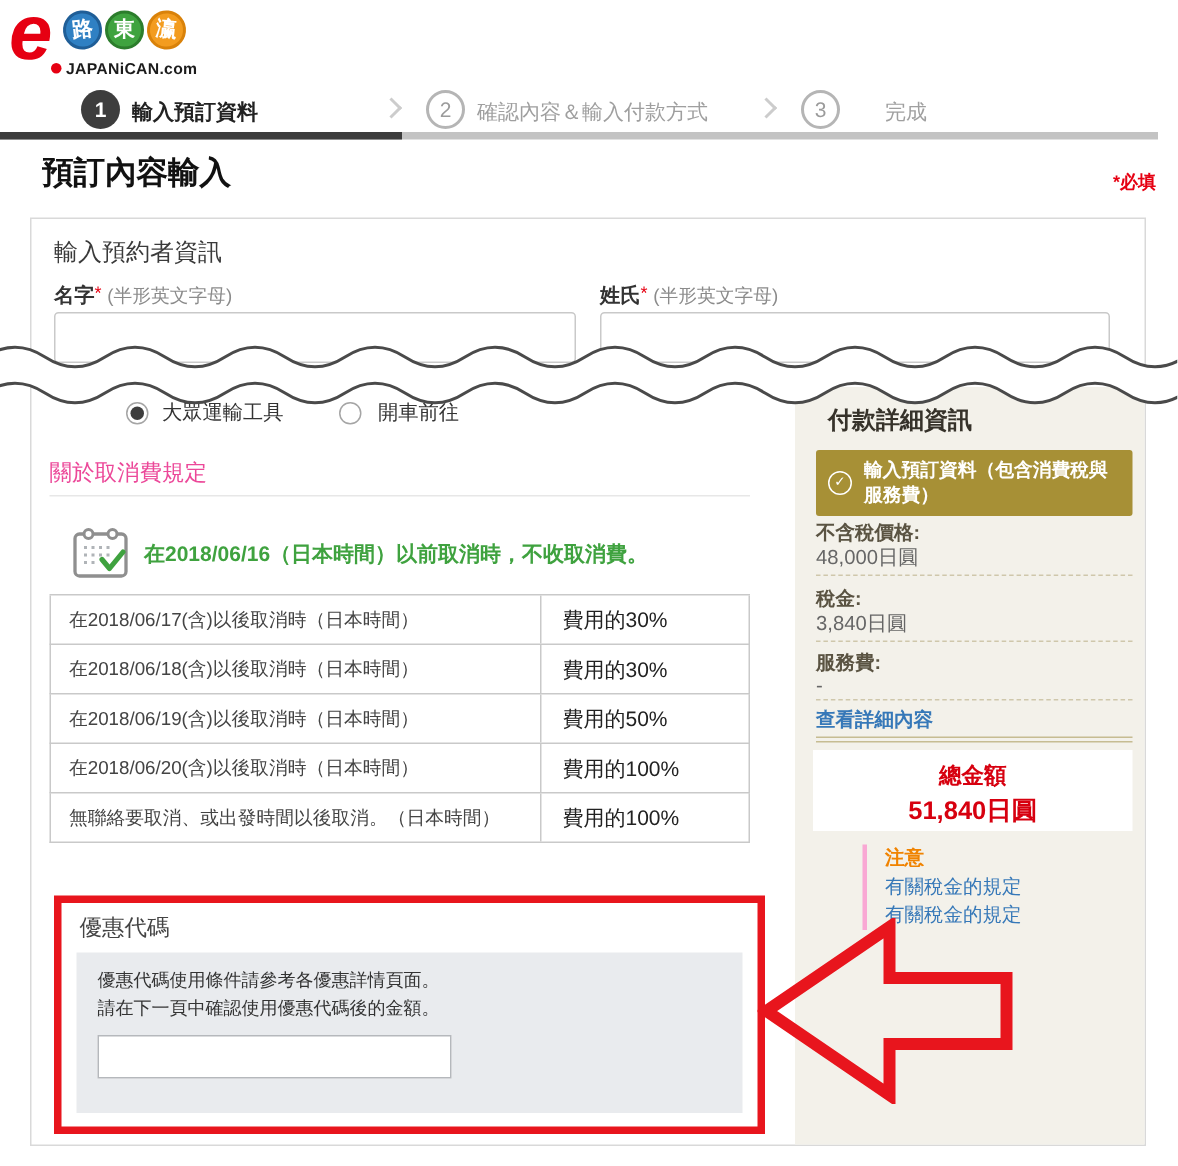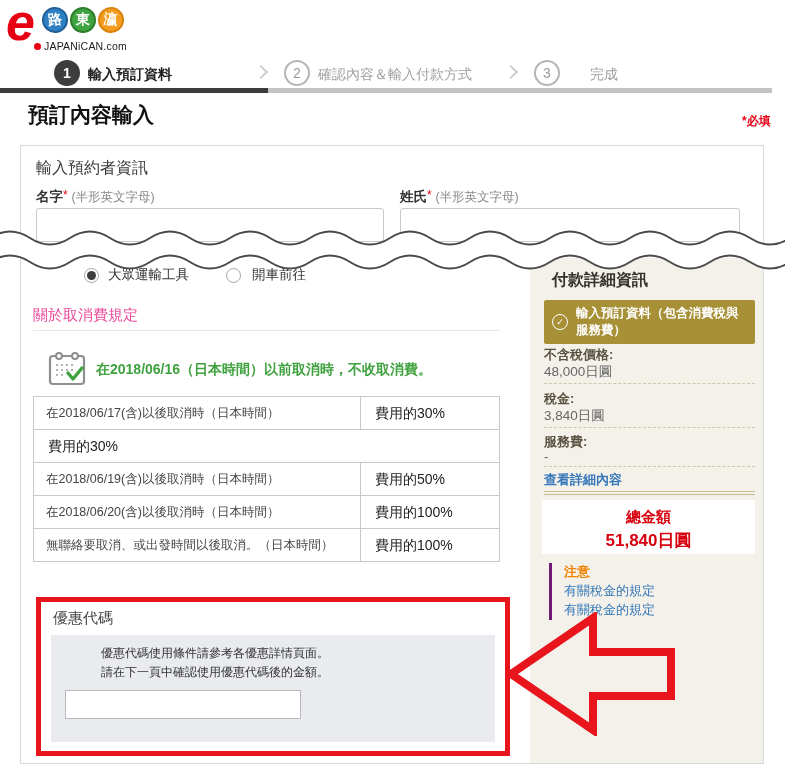--- a/index.html
+++ b/index.html
@@ -7,21 +7,21 @@
   .page { position:relative; width:785px; height:777px; background:#fff; overflow:hidden; }
 
   
   .logo { position:absolute; left:0; top:0; width:180px; height:56px; cursor:pointer; }
   .logo-e { position:absolute; left:6px; top:-4px; font-size:52px; font-weight:bold; font-style:italic; color:#e60012; line-height:1; }
   .logo-circles { position:absolute; left:42px; top:7px; display:flex; gap:2px; }
   .lc { width:26px; height:26px; border-radius:50%; display:flex; align-items:center; justify-content:center; color:#fff; font-size:14px; font-weight:bold; }
   .lc1 { background:#2f80c3; border:2px solid #1f5e97; transform:rotate(-6deg); }
   .lc2 { background:#3fa33f; border:2px solid #2c7d2c; }
   .lc3 { background:#f39c1f; border:2px solid #d9820a; transform:rotate(6deg); }
-  .logo-domain { position:absolute; left:34px; top:40px; font-size:10.5px; font-weight:normal; color:#1c1c1c; letter-spacing:.2px; }
+  .logo-domain { position:absolute; left:34px; top:40px; font-size:10.5px; font-weight:bold; color:#1c1c1c; letter-spacing:.2px; }
   .logo-dot { display:inline-block; width:7px; height:7px; border-radius:50%; background:#e60012; margin-right:3px; }
 
   
   .step-circle { position:absolute; width:26px; height:26px; border-radius:50%; display:flex; align-items:center; justify-content:center; font-size:14px; }
   .step-active { background:#3d3d3d; color:#fff; font-weight:bold; }
   .step-idle { background:#fff; border:2px solid #b5b5b5; color:#9b9b9b; }
   .step-label { position:absolute; font-size:14px; line-height:16px; }
   .step-label-active { color:#222; font-weight:bold; }
   .step-label-idle { color:#9f9f9f; }
   .chev { position:absolute; width:10px; height:10px; border-top:2px solid #cccccc; border-right:2px solid #cccccc; transform:rotate(45deg); }
@@ -59,41 +59,41 @@
   .ctable { position:absolute; left:33px; top:396px; width:467px; border-top:1px solid #c9c9c9; }
   .t-row { display:flex; height:33px; border:1px solid #c9c9c9; border-top:none; }
   .t-cond { width:327px; border-right:1px solid #c9c9c9; font-size:12.5px; color:#444; line-height:32px; padding-left:12px; white-space:nowrap; overflow:hidden; }
   .t-fee { flex:1; font-size:14px; color:#222; line-height:32px; padding-left:14px; }
   .cancel-link { position:absolute; left:33px; top:569px; font-size:12.5px; font-weight:bold; color:#3678b8; cursor:pointer; }
 
   
   .promo { position:absolute; left:36px; top:597px; width:474px; height:159px; border:5px solid #e8151d; background:#fff; z-index:2; }
   .promo-heading { position:absolute; left:12px; top:7px; font-size:15px; color:#444; }
   .promo-info { position:absolute; left:10px; top:33px; right:10px; bottom:9px; background:#e9ebee; padding:9px 14px; }
-  .promo-line { font-size:12px; color:#333; line-height:1.55;margin-left:36px; }
+  .promo-line { font-size:12px; color:#333; line-height:1.55; }
   .promo-input { display:block; margin-top:9px; width:236px; height:29px; border:1px solid #b5b8bc; background:#fff; font-size:13px; padding:0 8px; }
 
   
   .arrow { position:absolute; left:505px; top:612px; z-index:10; }
 
   
   .sidebar { position:absolute; left:530px; top:258px; width:233px; height:505px; background:#f3f1ea; z-index:1; }
   .pay-heading { position:absolute; left:552px; top:270px; font-size:16px; font-weight:bold; color:#36322a; z-index:2; }
   .badge { position:absolute; left:544px; top:300px; width:211px; min-height:40px; background:#a79036; border-radius:2px; display:flex; align-items:center; gap:8px; padding:5px 8px; z-index:2; }
   .badge-check { flex:none; width:16px; height:16px; border:1.5px solid #fff; border-radius:50%; color:#fff; font-size:9px; display:flex; align-items:center; justify-content:center; }
   .badge-text { font-size:12.5px; font-weight:bold; color:#fff; line-height:1.35; }
   .pay-label { position:absolute; left:544px; font-size:13px; font-weight:bold; color:#5a5342; z-index:2; }
   .pay-value { position:absolute; left:544px; font-size:13.5px; color:#666; z-index:2; }
   .dashed { position:absolute; left:544px; width:211px; border-top:1px dashed #cfc7ab; z-index:2; }
   .detail-link { position:absolute; left:544px; top:471px; font-size:13px; font-weight:bold; color:#3678b8; cursor:pointer; z-index:2; }
   .dbl-line { position:absolute; left:544px; top:491px; width:211px; height:4px; border-top:1px solid #c6bc92; border-bottom:1px solid #c6bc92; z-index:2; }
   .total-box { position:absolute; left:542px; top:500px; width:213px; height:54px; background:#fff; text-align:center; padding-top:8px; z-index:2; }
   .total-label { font-size:15px; font-weight:bold; color:#d7000f; }
   .total-value { font-size:17px; font-weight:bold; color:#d7000f; margin-top:2px; }
-  .note-block { position:absolute; left:549px; top:563px; border-left:3px solid #701a75; padding-left:12px; z-index:2; }
+  .note-block { position:absolute; left:575px; top:563px; border-left:3px solid #f9a8d4; padding-left:12px; z-index:2; }
   .note-heading { font-size:13px; font-weight:bold; color:#f08300; line-height:1.45; }
   .note-link { display:block; font-size:13px; color:#3678b8; line-height:1.45; cursor:pointer; }
 </style>
 </head>
 <body>
 
 <div class="page">
 
   <div class="logo">
     <span class="logo-e">e</span>
@@ -155,20 +155,21 @@
     <path d="M22 25 l5 6 l9 -11" fill="none" stroke="#3fa23f" stroke-width="3.4" stroke-linecap="round" stroke-linejoin="round"></path>
   </svg>
   <div class="free-notice">在2018/06/16（日本時間）以前取消時，不收取消費。</div>
 
   <div class="ctable">
     <div class="t-row">
       <div class="t-cond">在2018/06/17(含)以後取消時（日本時間）</div>
       <div class="t-fee">費用的30%</div>
     </div>
     <div class="t-row">
+      <div class="t-cond">在2018/06/18(含)以後取消時（日本時間）</div>
       <div class="t-fee">費用的30%</div>
     </div>
     <div class="t-row">
       <div class="t-cond">在2018/06/19(含)以後取消時（日本時間）</div>
       <div class="t-fee">費用的50%</div>
     </div>
     <div class="t-row">
       <div class="t-cond">在2018/06/20(含)以後取消時（日本時間）</div>
       <div class="t-fee">費用的100%</div>
     </div>

